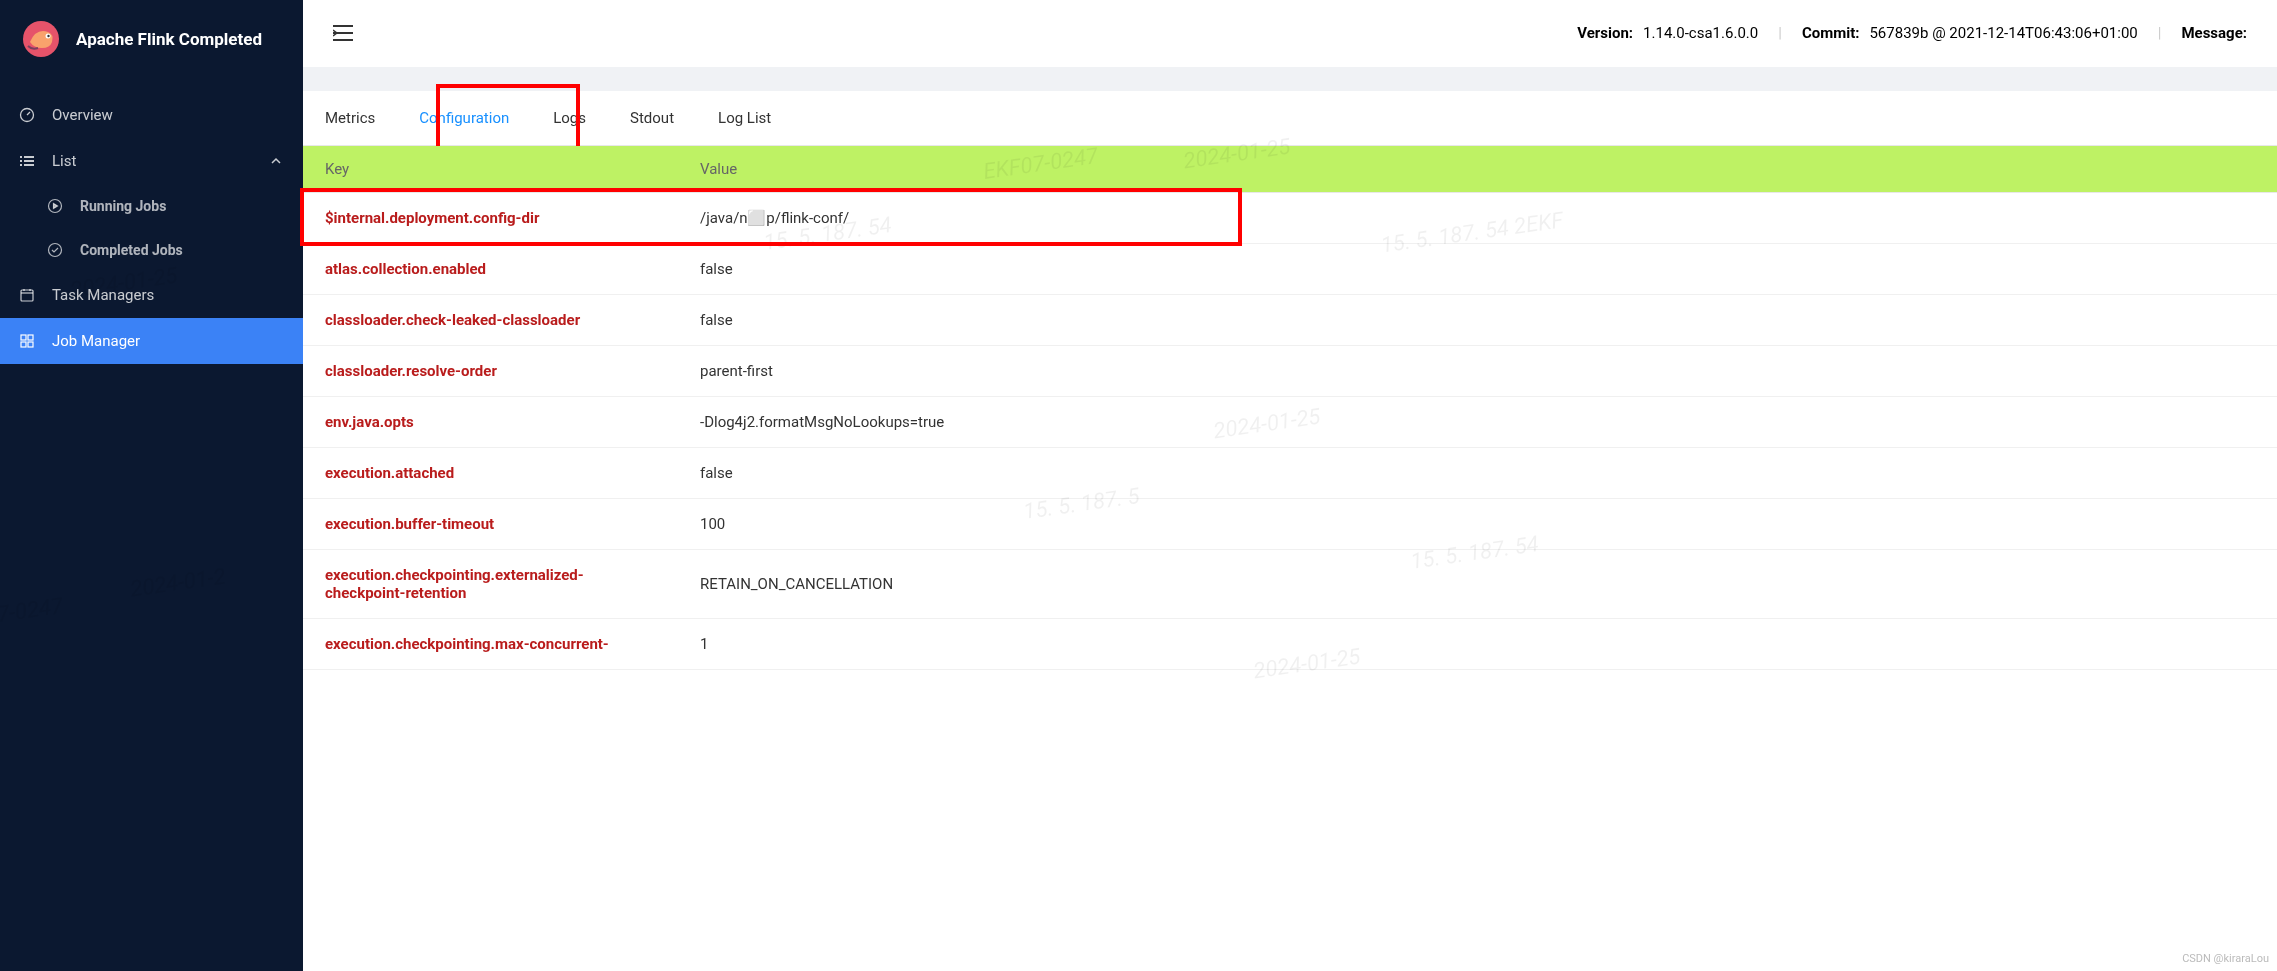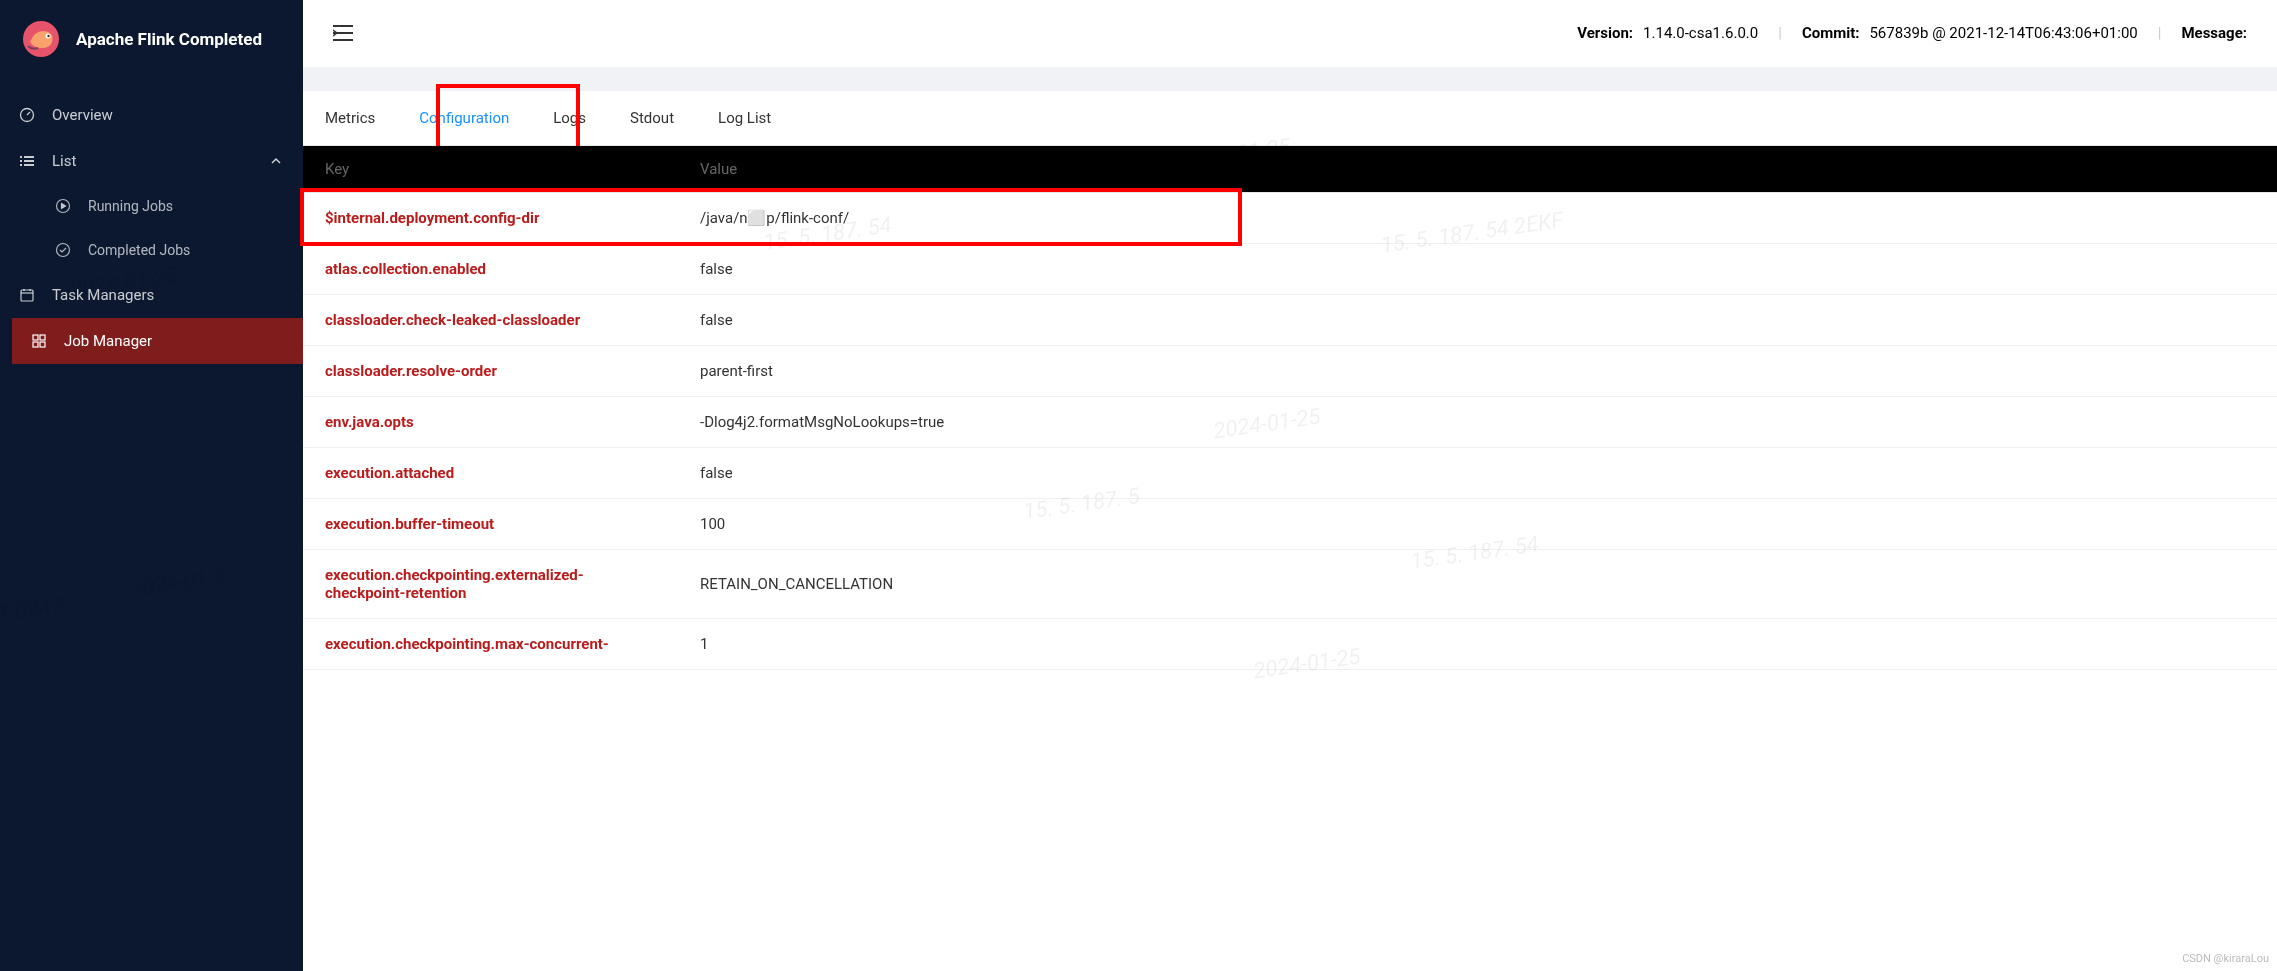--- a/index.html
+++ b/index.html
@@ -4,23 +4,23 @@
 <style>
 * { box-sizing: border-box; margin: 0; padding: 0; }
 body { font-family: -apple-system, BlinkMacSystemFont, "Segoe UI", Roboto, "Helvetica Neue", Arial, sans-serif; font-size: 14px; background: #f0f2f5; overflow-x: hidden; }
 .layout { display: flex; min-height: 971px; width: 2277px; }
 .sidebar { width: 303px; background: #0b1830; flex-shrink: 0; color: #fff; }
 .brand { display: flex; align-items: center; padding: 18px 20px 24px 20px; gap: 14px; }
 .brand-logo { width: 42px; height: 42px; display: flex; align-items: center; justify-content: center; }
 .brand-title { font-size: 17px; font-weight: 700; color: #fff; }
 .nav { padding-top: 8px; }
 .nav-item { display: flex; align-items: center; padding: 14px 18px; color: rgba(255,255,255,0.78); font-size: 15px; cursor: pointer; gap: 16px; }
-.nav-item.active { background: #7f1d1d; color: #fff; margin-left: 12px; }
+.nav-item.active { background: #3b82f6; color: #fff; }
 .nav-item .chev { margin-left: auto; }
-.nav-sub { padding-left: 36px; }
+.nav-sub { padding-left: 28px; font-weight: bold; }
 .nav-sub .nav-item { font-size: 14px; padding: 13px 18px; color: rgba(255,255,255,0.68); }
 .icon { width: 18px; height: 18px; display: inline-flex; align-items: center; justify-content: center; }
 
 .main { flex: 1; background: #fff; display: flex; flex-direction: column; }
 .topbar { display: flex; align-items: center; padding: 24px 30px; border-bottom: 1px solid transparent; }
 .menu-toggle { width: 20px; height: 18px; cursor: pointer; }
 .topbar-right { margin-left: auto; display: flex; align-items: center; gap: 10px; font-size: 15px; color: #000; }
 .topbar-right .lbl { font-weight: 700; }
 .topbar-right .sep { color: #ccc; margin: 0 10px; }
 
@@ -29,21 +29,21 @@
 .content { padding: 0; }
 .tabs { display: flex; border-bottom: 1px solid #e8e8e8; position: relative; align-items: flex-end; }
 .tab { padding: 18px 22px; font-size: 15px; color: #333; cursor: pointer; }
 .tab.active { color: #1890ff; }
 .highlight-box { position: absolute; border: 4px solid #ff0000; pointer-events: none; }
 
 .table-wrap { position: relative; }
 .table-wrap .highlight-box { left: 330px; top: 46px; width: 610px; height: 64px; z-index: 2; }
 
 table { width: 100%; border-collapse: collapse; }
-th { text-align: left; padding: 14px 22px; font-weight: 400; color: #666; font-size: 15px; border-bottom: 1px solid #e8e8e8; background: #000000; }
+th { text-align: left; padding: 14px 22px; font-weight: 400; color: #666; font-size: 15px; border-bottom: 1px solid #e8e8e8; background: #bef264; }
 td { padding: 16px 22px; border-bottom: 1px solid #f0f0f0; font-size: 15px; color: #333; vertical-align: middle; }
 td.key { font-weight: 700; color: #b91c1c; width: 375px; }
 td.val { font-weight: 400; color: #333; }
 
 .watermark { position: absolute; font-size: 22px; color: rgba(0,0,0,0.06); font-style: italic; transform: rotate(-8deg); pointer-events: none; white-space: nowrap; }
 .csdn { position: fixed; right: 8px; bottom: 6px; font-size: 11px; color: #bbb; }
 </style>
 </head>
 <body>
 

